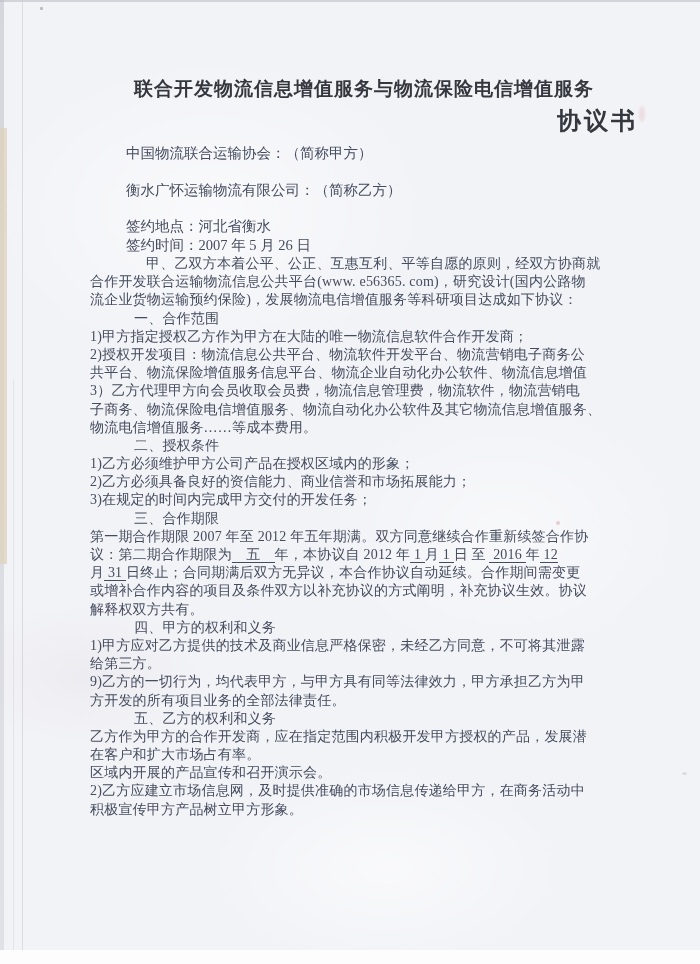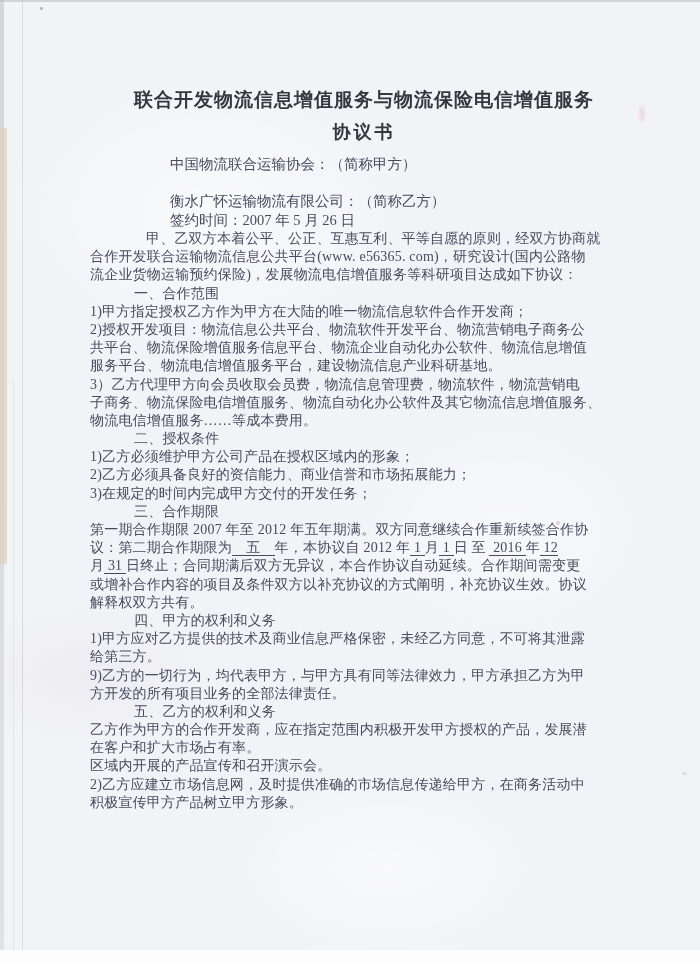--- a/index.html
+++ b/index.html
@@ -37,33 +37,33 @@
   
   .speck { position: absolute; pointer-events: none; }
   .speck-1 { left: 40px; top: 7px; width: 3px; height: 3px; background: #8b8f98; opacity: .55; border-radius: 1px; }
   .speck-2 { left: 639px; top: 106px; width: 6px; height: 16px; background: #e8cdd3; opacity: .55; border-radius: 50%; filter: blur(1px); }
   .speck-3 { left: 556px; top: 521px; width: 4px; height: 4px; background: #d8a3a8; opacity: .5; border-radius: 50%; }
   .speck-4 { left: 222px; top: 640px; width: 3px; height: 3px; background: #cc8c92; opacity: .5; border-radius: 50%; }
   .speck-5 { left: 682px; top: 772px; width: 5px; height: 3px; background: #c9cdd4; opacity: .6; border-radius: 50%; }
 
   .content {
     position: absolute;
-    left: 90px; top: 87px; width: 548px;
+    left: 90px; top: 76px; width: 548px;
     color: var(--ink);
   }
   .title1 {
     font-size: 19px; font-weight: 700; text-align: center;
     color: var(--title-ink); letter-spacing: 1px; line-height: 26px;
   }
   .title2 {
-    font-size: 18px; font-weight: 700; text-align: center;
+    font-size: 24px; font-weight: 700; text-align: right;
     color: var(--title-ink); letter-spacing: 3px; line-height: 24px;
     margin-top: 7px;
   }
-  .meta { margin-left: 80px; font-size: 14.5px; line-height: 19px; white-space: pre; }
+  .meta { margin-left: 36px; font-size: 14.5px; line-height: 19px; white-space: pre; }
   .party-a { margin-top: 11px; }
   .party-b { margin-top: 18px; }
   .sign-place { margin-top: 17px; }
   .sign-date { margin-top: 0; }
   .body-lines { }
   .line {
     white-space: pre;
     font-size: 14px;
     line-height: 18.2px; height: 18.2px;
     letter-spacing: 0.2px;
@@ -86,30 +86,30 @@
   <div class="speck speck-2"></div>
   <div class="speck speck-3"></div>
   <div class="speck speck-4"></div>
   <div class="speck speck-5"></div>
 
   <div class="content">
     <div class="title1">联合开发物流信息增值服务与物流保险电信增值服务</div>
     <div class="title2">协议书</div>
     <div class="meta party-a">中国物流联合运输协会：（简称甲方）</div>
     <div class="meta party-b">衡水广怀运输物流有限公司：（简称乙方）</div>
+    <div class="meta sign-place">签约地点：河北省衡水</div>
     <div class="meta sign-date">签约时间：2007 年 5 月 26 日</div>
     <div class="body-lines">
         <div class="line p1"><span>甲、乙双方本着公平、公正、互惠互利、平等自愿的原则，经双方协商就</span></div>
         <div class="line"><span>合作开发联合运输物流信息公共平台(www. e56365. com)，研究设计(国内公路物</span></div>
         <div class="line"><span>流企业货物运输预约保险)，发展物流电信增值服务等科研项目达成如下协议：</span></div>
         <div class="line head"><span>一、合作范围</span></div>
         <div class="line"><span>1)甲方指定授权乙方作为甲方在大陆的唯一物流信息软件合作开发商；</span></div>
         <div class="line"><span>2)授权开发项目：物流信息公共平台、物流软件开发平台、物流营销电子商务公</span></div>
         <div class="line"><span>共平台、物流保险增值服务信息平台、物流企业自动化办公软件、物流信息增值</span></div>
-        <div class="line"><span>服务平台、物流电信增值服务平台，建设物流信息产业科研基地。</span></div>
         <div class="line"><span>3）乙方代理甲方向会员收取会员费，物流信息管理费，物流软件，物流营销电</span></div>
         <div class="line"><span>子商务、物流保险电信增值服务、物流自动化办公软件及其它物流信息增值服务、</span></div>
         <div class="line"><span>物流电信增值服务……等成本费用。</span></div>
         <div class="line head"><span>二、授权条件</span></div>
         <div class="line"><span>1)乙方必须维护甲方公司产品在授权区域内的形象；</span></div>
         <div class="line"><span>2)乙方必须具备良好的资信能力、商业信誉和市场拓展能力；</span></div>
         <div class="line"><span>3)在规定的时间内完成甲方交付的开发任务；</span></div>
         <div class="line head"><span>三、合作期限</span></div>
         <div class="line"><span>第一期合作期限 2007 年至 2012 年五年期满。双方同意继续合作重新续签合作协</span></div>
         <div class="line"><span>议：第二期合作期限为</span><span class="u">　五　</span><span>年，本协议自 2012 年</span><span class="u"> 1 </span><span>月</span><span class="u"> 1 </span><span>日 至 </span><span class="u"> 2016 </span><span>年</span><span class="u"> 12</span></div>

